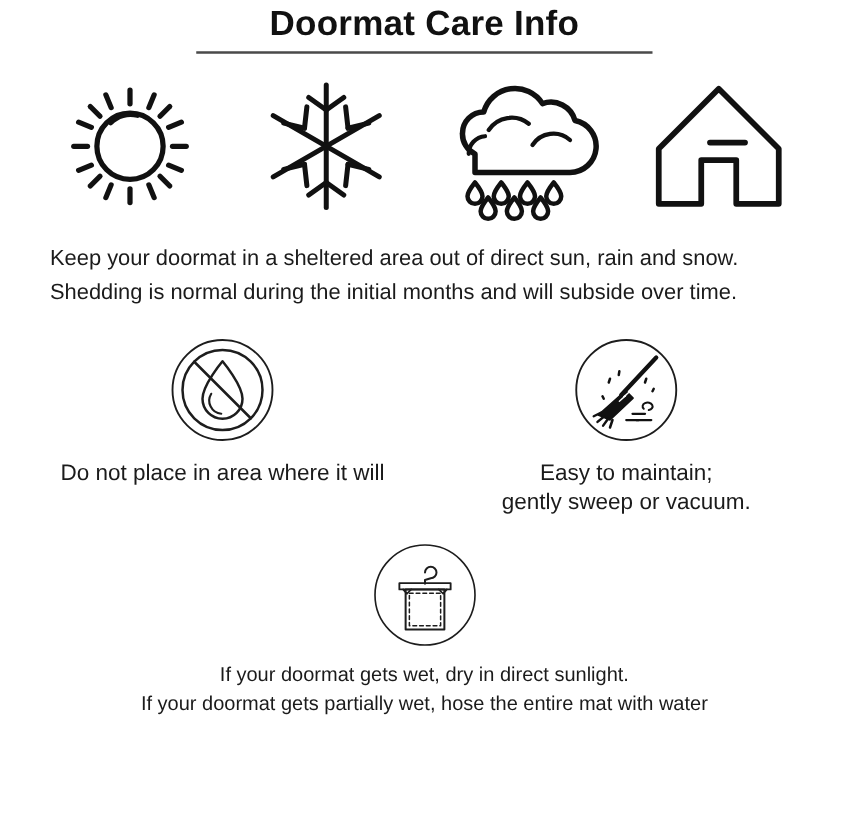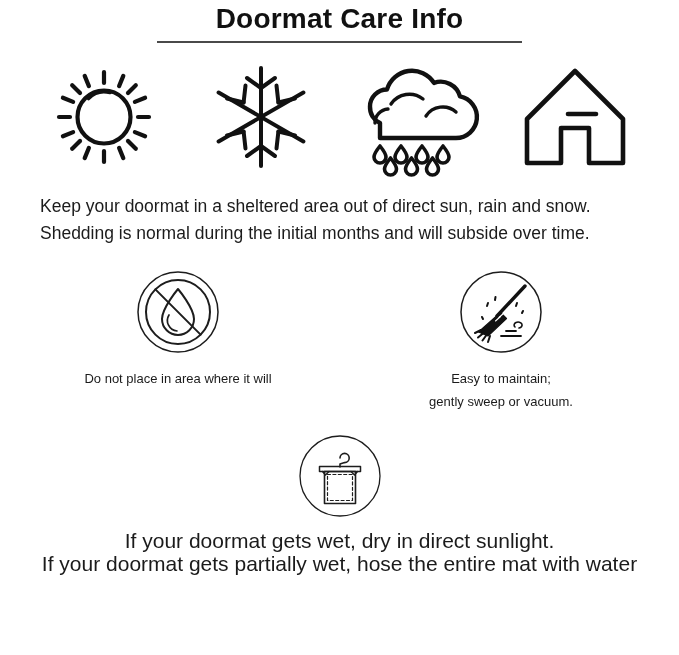--- a/index.html
+++ b/index.html
@@ -80,36 +80,36 @@
   .care-badge {
     width: 86px;
     height: 86px;
     display: flex;
     align-items: center;
     justify-content: center;
   }
   .care-caption {
     margin-top: 12px;
     text-align: center;
-    font-size: 13px;
+    font-size: 18px;
     line-height: 23px;
     color: #1b1b1b;
   }
 
   
   .care-bottom {
     display: flex;
     flex-direction: column;
     align-items: center;
     padding-top: 20px;
   }
   .bottom-caption {
     margin-top: 10px;
     text-align: center;
-    font-size: 21px;
+    font-size: 16px;
     line-height: 23px;
     color: #1b1b1b;
   }
 
   svg { display: block; overflow: visible; }
 </style>
 </head>
 <body>
 
 <div class="title-wrap">

